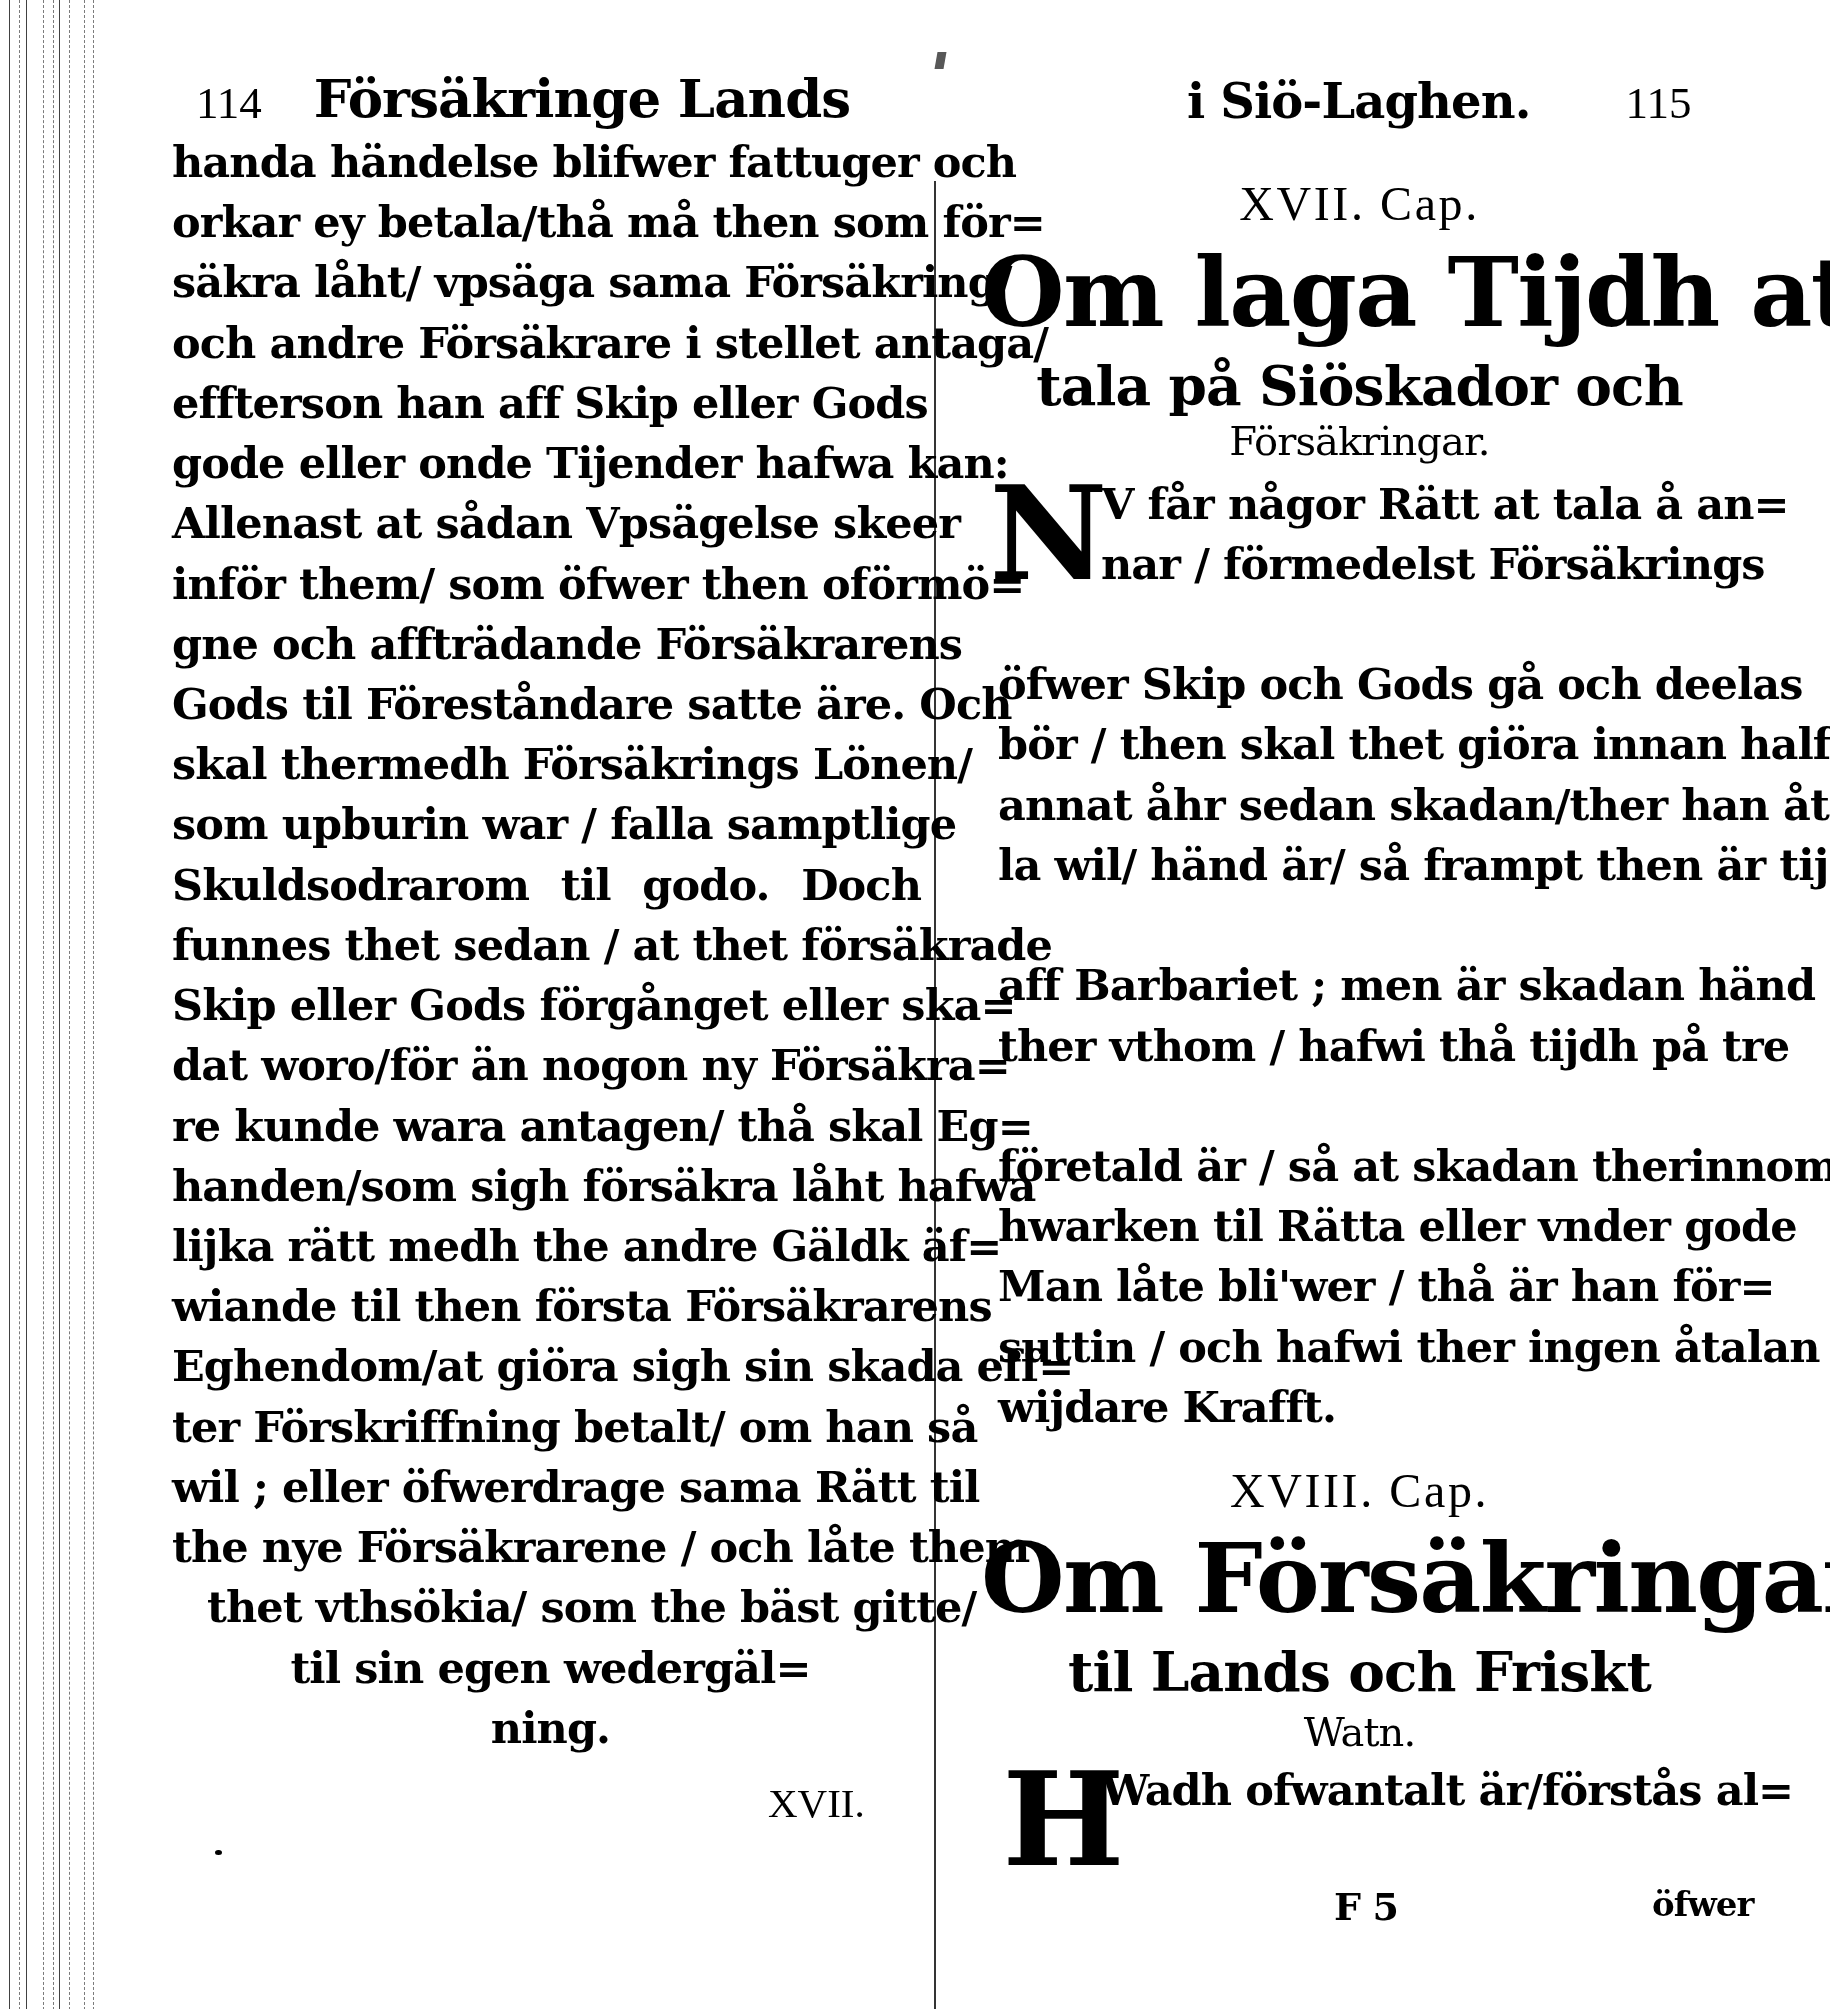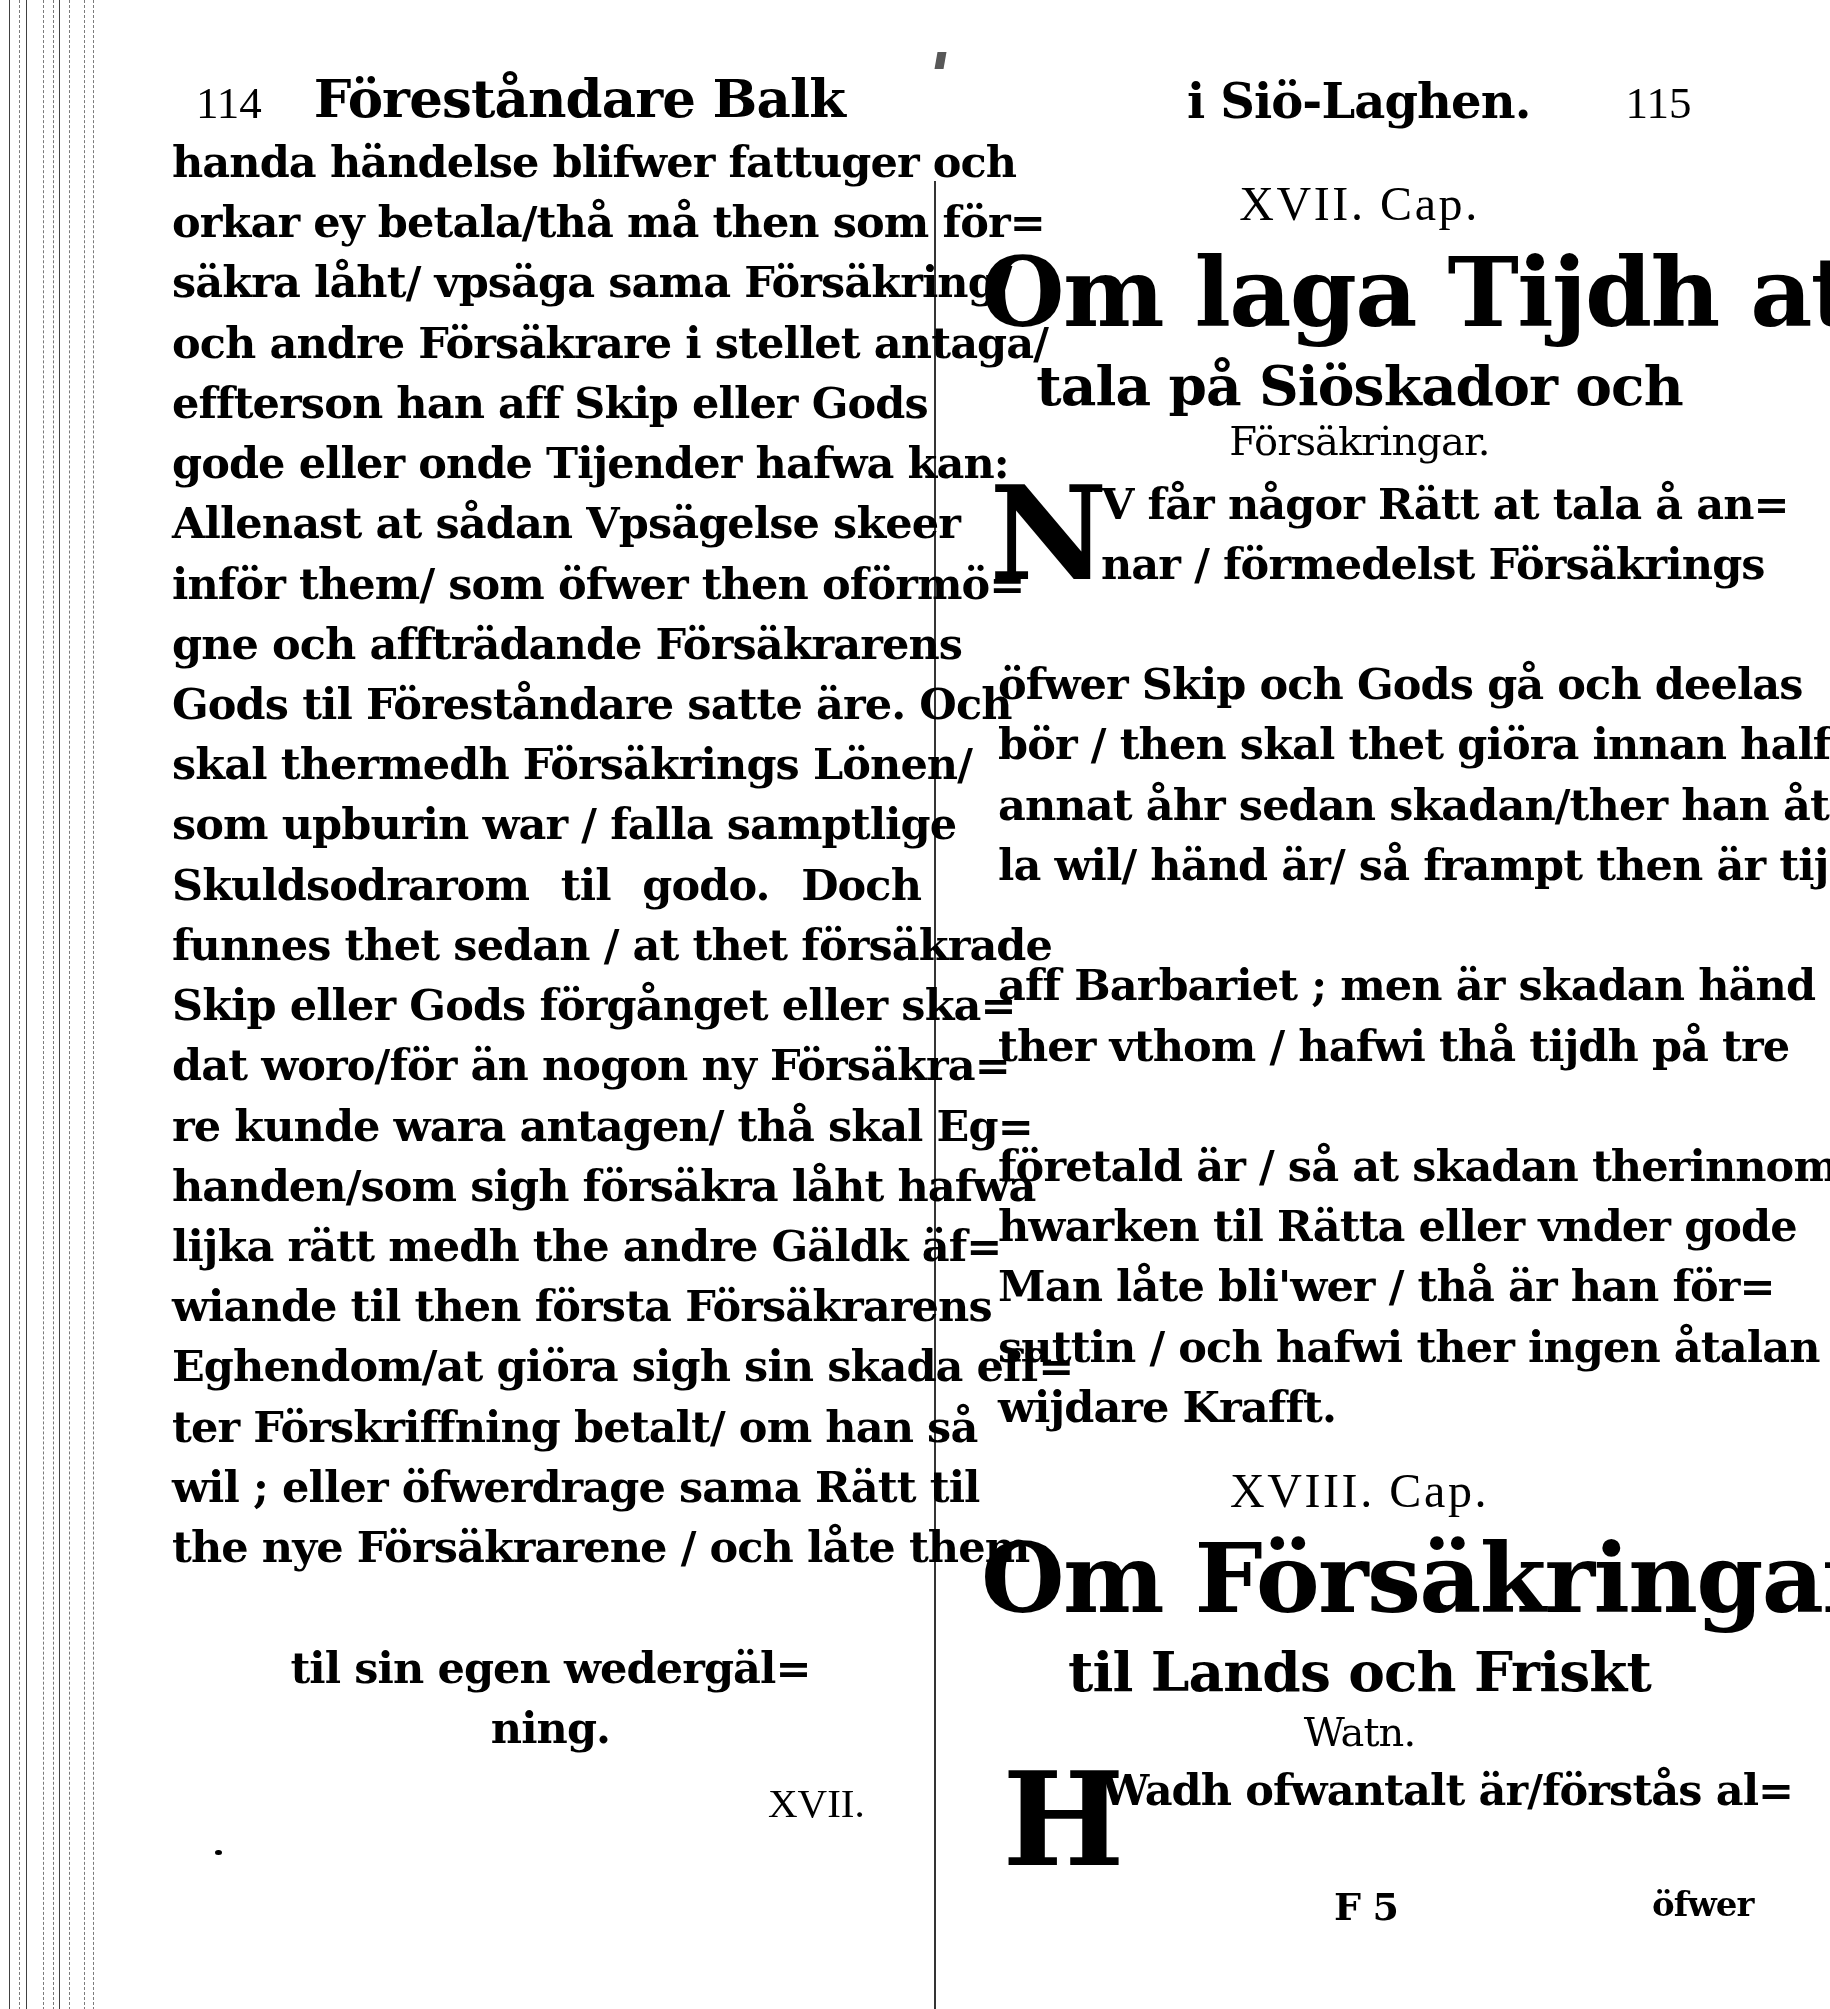--- a/index.html
+++ b/index.html
@@ -63,21 +63,21 @@
     <div class="edge" style="left:84px"></div>
     <div class="edge" style="left:93px"></div>
   </div>
 
   <div class="gutter-mark"></div>
   <div class="gutter"></div>
 
   <div class="page left">
     <div class="running-head">
       <span class="folio roman">114</span>
-      <span class="head-title bl">Föreståndare Balk</span>
+      <span class="head-title bl">Försäkringe Lands</span>
     </div>
 
     <div class="line bl" style="top:136px">handa händelse blifwer fattuger och</div>
     <div class="line bl" style="top:196px">orkar ey betala/thå må then som för=</div>
     <div class="line bl" style="top:256px">säkra låht/ vpsäga sama Försäkring/</div>
     <div class="line bl" style="top:317px">och andre Försäkrare i stellet antaga/</div>
     <div class="line bl" style="top:377px">effterson han aff Skip eller Gods</div>
     <div class="line bl" style="top:437px">gode eller onde Tijender hafwa kan:</div>
     <div class="line bl" style="top:497px">Allenast at sådan Vpsägelse skeer</div>
     <div class="line bl" style="top:558px">inför them/ som öfwer then oförmö=</div>
@@ -90,20 +90,21 @@
     <div class="line bl" style="top:979px">Skip eller Gods förgånget eller ska=</div>
     <div class="line bl" style="top:1039px">dat woro/för än nogon ny Försäkra=</div>
     <div class="line bl" style="top:1100px">re kunde wara antagen/ thå skal Eg=</div>
     <div class="line bl" style="top:1160px">handen/som sigh försäkra låht hafwa</div>
     <div class="line bl" style="top:1220px">lijka rätt medh the andre Gäldk äf=</div>
     <div class="line bl" style="top:1280px">wiande til then första Försäkrarens</div>
     <div class="line bl" style="top:1340px">Eghendom/at giöra sigh sin skada eff=</div>
     <div class="line bl" style="top:1401px">ter Förskriffning betalt/ om han så</div>
     <div class="line bl" style="top:1461px">wil ; eller öfwerdrage sama Rätt til</div>
     <div class="line bl" style="top:1521px">the nye Försäkrarene / och låte them</div>
+    <div class="line bl center" style="top:1581px;left:52px;width:688px">thet vthsökia/ som the bäst gitte/</div>
     <div class="line bl center" style="top:1642px;left:129px;width:533px">til sin egen wedergäl=</div>
     <div class="line bl center" style="top:1702px;left:258px;width:275px">ning.</div>
 
     <div class="catchword roman" style="left:613px;top:1779px">XVII.</div>
     <div class="speck" style="left:60px;top:1850px"></div>
   </div>
 
   <div class="page right">
     <div class="running-head">
       <span class="head-title bl" style="font-size:48px">i Siö-Laghen.</span>

